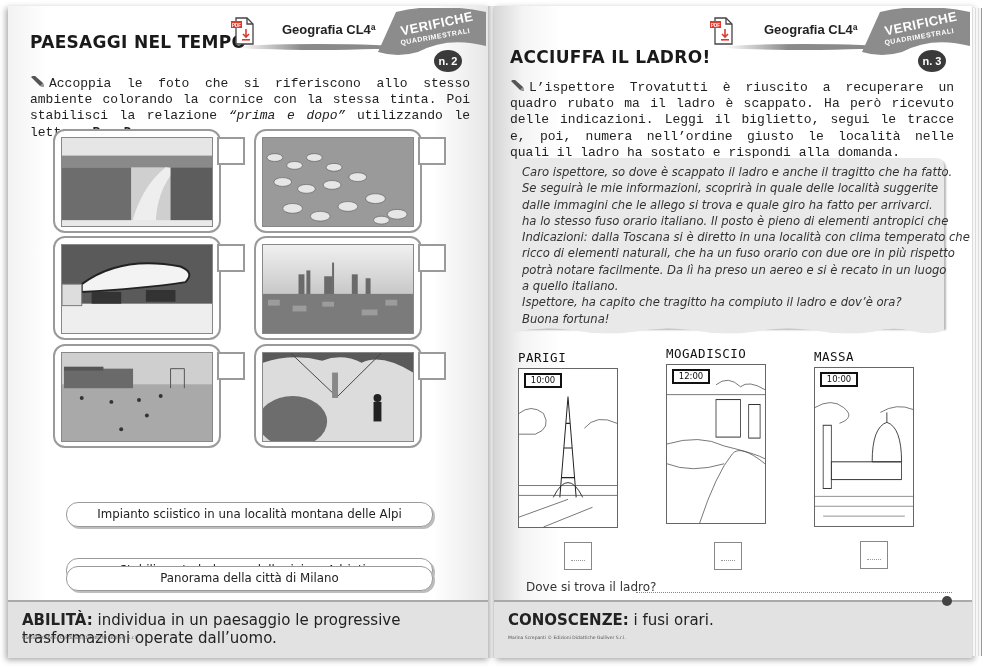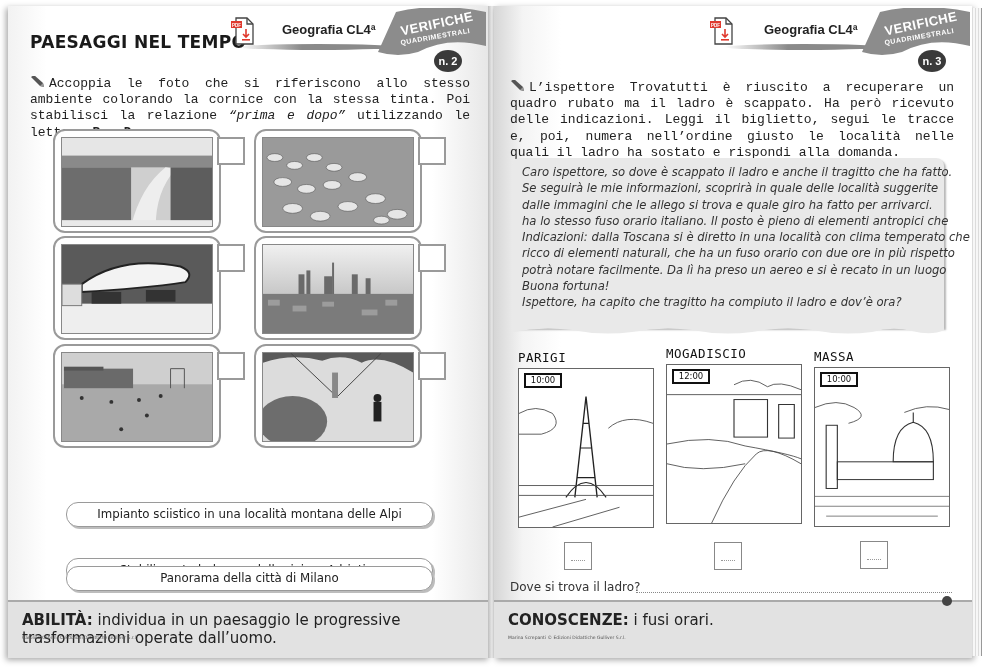--- a/index.html
+++ b/index.html
@@ -45,27 +45,27 @@
   .footer-skill b { font-weight: bold; }
   .footer-credit { position: absolute; left: 14px; top: 33px; font-family: "DejaVu Sans", sans-serif; font-size: 4.5px; color: #555; }
   .footer-dot { position: absolute; right: 20px; top: -6px; width: 10px; height: 10px; border-radius: 50%; background: #444; }
 
   .letter-box { position: absolute; left: 18px; top: 152px; width: 432px; height: 170px; background: #e9e9e9; border-radius: 8px 8px 0 0; box-shadow: 2px 2px 2px #b8b8b8; padding: 6px 8px 0 10px; }
   .letter-box .torn { position: absolute; left: 0; bottom: -8px; width: 100%; height: 10px; }
   .letter-line { font-family: "DejaVu Sans", sans-serif; font-style: italic; font-size: 11.6px; line-height: 16.3px; color: #333; white-space: nowrap; }
 
   .city-col { position: absolute; top: 338px; width: 125px; }
   .city-name { font-family: "DejaVu Sans Mono", monospace; font-size: 12.5px; color: #111; letter-spacing: 0.5px; height: 16px; }
-  .city-frame { position: relative; margin-top: 2px; width: 136px; height: 160px; border: 1.5px solid #666; background: #fff; overflow: hidden; }
+  .city-frame { position: relative; margin-top: 2px; width: 100px; height: 160px; border: 1.5px solid #666; background: #fff; overflow: hidden; }
   .city-frame svg { position: absolute; left: 0; top: 0; width: 100%; height: 100%; }
   .clock { position: absolute; left: 5px; top: 4px; width: 38px; height: 15px; border: 2px solid #111; background: #fff; font-family: "DejaVu Sans", sans-serif; font-size: 8.5px; text-align: center; line-height: 11px; color: #111; z-index: 2; }
   .number-box { position: absolute; width: 28px; height: 28px; border: 1.5px solid #888; background: #fff; }
   .number-box::after { content: ""; position: absolute; left: 6px; right: 6px; bottom: 8px; border-bottom: 1px dotted #999; }
 
-  .question { position: absolute; left: 16px; top: 574px; font-family: "DejaVu Sans", sans-serif; font-size: 12px; color: #333; }
+  .question { position: absolute; left: 32px; top: 574px; font-family: "DejaVu Sans", sans-serif; font-size: 12px; color: #333; }
   .answer-line { position: absolute; left: 142px; top: 586px; width: 316px; border-bottom: 1px dotted #888; }
 </style>
 </head>
 <body>
 
 <div class="spread">
 
   <div class="page page-left">
     <div class="page-title">PAESAGGI NEL TEMPO</div>
 
@@ -229,20 +229,21 @@
 
     <div class="footer">
       <div class="footer-skill"><b>ABILITÀ:</b><span> individua in un paesaggio le progressive trasformazioni operate dall’uomo.</span></div>
       <div class="footer-credit">Carolina Cabrini © Edizioni Didattiche Gulliver S.r.l.</div>
     </div>
   </div>
 
   <div class="spine"></div>
 
   <div class="page page-right">
+    <div class="page-title">ACCIUFFA IL LADRO!</div>
 
     <div class="pdf-icon" style="left:216px; top:10px;">
       <svg viewBox="0 0 24 30">
         <path d="M5 2 H16 L22 8 V28 H5 Z" fill="#fff" stroke="#444" stroke-width="1.3"></path>
         <path d="M16 2 V8 H22" fill="none" stroke="#444" stroke-width="1.3"></path>
         <rect x="0" y="5" width="11" height="7" fill="#e03a2f"></rect>
         <text x="5.5" y="10.5" font-size="4.5" fill="#fff" text-anchor="middle" font-family="Liberation Sans, sans-serif" font-weight="bold">PDF</text>
         <path d="M15 13 V21 M12 18 L15 21 L18 18" stroke="#e03a2f" stroke-width="1.6" fill="none"></path>
         <rect x="11" y="23" width="8" height="1.6" fill="#e03a2f"></rect>
       </svg>
@@ -270,22 +271,23 @@
     </div>
 
     <div class="letter-box">
       <div class="letter-line">Caro ispettore, so dove è scappato il ladro e anche il tragitto che ha fatto.</div>
       <div class="letter-line">Se seguirà le mie informazioni, scoprirà in quale delle località suggerite</div>
       <div class="letter-line">dalle immagini che le allego si trova e quale giro ha fatto per arrivarci.</div>
       <div class="letter-line">ha lo stesso fuso orario italiano. Il posto è pieno di elementi antropici che</div>
       <div class="letter-line">Indicazioni: dalla Toscana si è diretto in una località con clima temperato che</div>
       <div class="letter-line">ricco di elementi naturali, che ha un fuso orario con due ore in più rispetto</div>
       <div class="letter-line">potrà notare facilmente. Da lì ha preso un aereo e si è recato in un luogo</div>
+      <div class="letter-line">a quello italiano.</div>
+      <div class="letter-line">Ispettore, ha capito che tragitto ha compiuto il ladro e dov’è ora?</div>
       <div class="letter-line">Buona fortuna!</div>
-      <div class="letter-line">Ispettore, ha capito che tragitto ha compiuto il ladro e dov’è ora?</div>
       <svg class="torn" viewBox="0 0 432 10" preserveAspectRatio="none">
         <path d="M0 0 H432 V4 Q420 10 400 5 Q380 0 360 6 Q330 10 300 4 Q270 0 240 6 Q210 10 180 4 Q150 0 120 6 Q90 10 60 4 Q30 0 0 6 Z" fill="#e9e9e9"></path>
       </svg>
     </div>
 
     <div class="city-col" style="left:24px; top:344px;">
       <div class="city-name">PARIGI</div>
       <div class="city-frame">
         <div class="clock">10:00</div>
         <svg viewBox="0 0 120 160" preserveAspectRatio="none">

